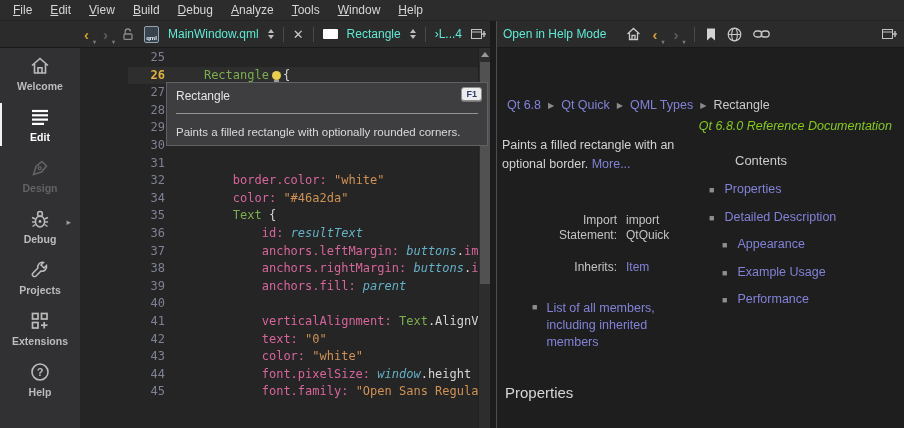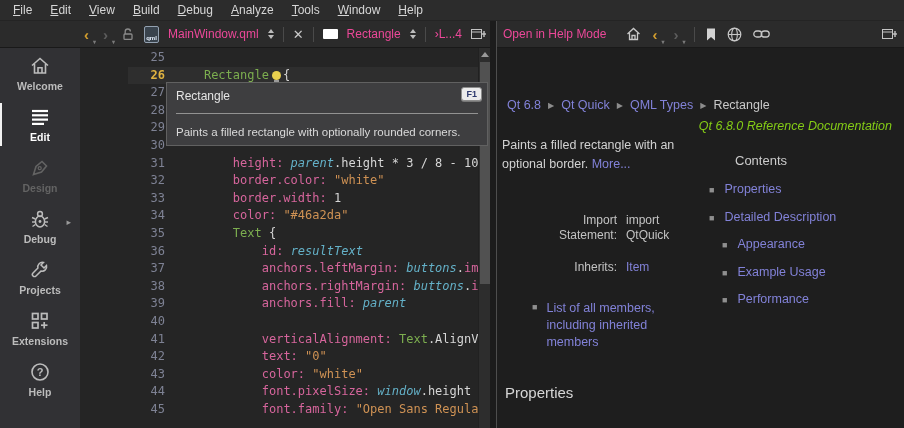--- a/index.html
+++ b/index.html
@@ -13,21 +13,21 @@
   .menu-item::first-letter{text-decoration:underline;}
 
   
   .toolstrip{position:absolute;left:0;top:21px;width:904px;height:27px;background:#2b2b2b;border-bottom:1px solid #191919;box-sizing:border-box;}
   .tb-left{position:absolute;left:80px;top:0;width:410px;height:26px;display:flex;align-items:center;gap:9px;padding-left:4px;}
   .tb-right{position:absolute;left:499px;top:0;width:405px;height:26px;display:flex;align-items:center;gap:11px;padding-left:4px;box-sizing:border-box;}
   .chev{font-size:15px;font-weight:bold;line-height:1;position:relative;padding-right:5px;}
   .chev.gold{color:#d19d2e;}
   .chev.dim{color:#5d5d5d;}
   .chev::after{content:"▾";position:absolute;right:-2px;bottom:-3px;font-size:6px;color:#7a7a7a;}
-  .tb-label{color:#ec4899;font-size:12px;}
+  .tb-label{color:#5eead4;font-size:12px;}
   .tb-div{width:1px;height:15px;background:#4a4a4a;}
   .spinner{display:flex;flex-direction:column;gap:2px;align-items:center;}
   .spinner i{width:0;height:0;border-left:3.5px solid transparent;border-right:3.5px solid transparent;}
   .spinner .up{border-bottom:4px solid #bdbdbd;}
   .spinner .dn{border-top:4px solid #bdbdbd;}
   .close-x{color:#c9c9c9;font-size:13px;line-height:1;}
   .rect-swatch{width:15px;height:10px;background:#ffffff;border-radius:1px;}
   .file-icon{width:13px;height:15px;background:#39434d;border:1px solid #93a1b1;border-radius:2px;position:relative;}
   .file-icon span{position:absolute;left:0;right:0;bottom:1px;text-align:center;font-size:6px;font-weight:bold;color:#e8f2ff;letter-spacing:0;}
   .icon-btn{display:flex;align-items:center;justify-content:center;}
@@ -274,23 +274,22 @@
       </div>
     </div>
 
   <div class="editor">
       <div class="code-row"><span class="gutter">25</span><span class="code"></span></div>
       <div class="code-row active"><span class="gutter">26</span><span class="code"><span class="tok-p">    </span><span class="tok-type">Rectangle</span><span class="bulb"></span><span class="tok-p">{</span></span></div>
       <div class="code-row"><span class="gutter">27</span><span class="code"></span></div>
       <div class="code-row"><span class="gutter">28</span><span class="code"></span></div>
       <div class="code-row"><span class="gutter">29</span><span class="code"></span></div>
       <div class="code-row"><span class="gutter">30</span><span class="code"></span></div>
-      <div class="code-row"><span class="gutter">31</span><span class="code"><span class="tok-p">        </span><span class="tok-prop">height:</span><span class="tok-p"> </span><span class="tok-id">parent</span><span class="tok-p">.height * 3 / 8 - 10</span></span></div>
+      <div class="code-row"><span class="gutter">31</span></div>
       <div class="code-row"><span class="gutter">32</span><span class="code"><span class="tok-p">        </span><span class="tok-prop">border.color:</span><span class="tok-p"> </span><span class="tok-str">"white"</span></span></div>
-      <div class="code-row"><span class="gutter">33</span><span class="code"><span class="tok-p">        </span><span class="tok-prop">border.width:</span><span class="tok-p"> </span><span class="tok-num">1</span></span></div>
       <div class="code-row"><span class="gutter">34</span><span class="code"><span class="tok-p">        </span><span class="tok-prop">color:</span><span class="tok-p"> </span><span class="tok-str">"#46a2da"</span></span></div>
       <div class="code-row"><span class="gutter">35</span><span class="code"><span class="tok-p">        </span><span class="tok-type">Text</span><span class="tok-p"> {</span></span></div>
       <div class="code-row"><span class="gutter">36</span><span class="code"><span class="tok-p">            </span><span class="tok-prop">id:</span><span class="tok-p"> </span><span class="tok-id">resultText</span></span></div>
       <div class="code-row"><span class="gutter">37</span><span class="code"><span class="tok-p">            </span><span class="tok-prop">anchors.leftMargin:</span><span class="tok-p"> </span><span class="tok-id">buttons</span><span class="tok-p">.</span><span class="tok-prop">implicitWidth</span></span></div>
       <div class="code-row"><span class="gutter">38</span><span class="code"><span class="tok-p">            </span><span class="tok-prop">anchors.rightMargin:</span><span class="tok-p"> </span><span class="tok-id">buttons</span><span class="tok-p">.</span><span class="tok-prop">implicitWidth</span></span></div>
       <div class="code-row"><span class="gutter">39</span><span class="code"><span class="tok-p">            </span><span class="tok-prop">anchors.fill:</span><span class="tok-p"> </span><span class="tok-id">parent</span></span></div>
       <div class="code-row"><span class="gutter">40</span></div>
       <div class="code-row"><span class="gutter">41</span><span class="code"><span class="tok-p">            </span><span class="tok-prop">verticalAlignment:</span><span class="tok-p"> </span><span class="tok-type">Text</span><span class="tok-p">.AlignVCenter</span></span></div>
       <div class="code-row"><span class="gutter">42</span><span class="code"><span class="tok-p">            </span><span class="tok-prop">text:</span><span class="tok-p"> </span><span class="tok-str">"0"</span></span></div>
       <div class="code-row"><span class="gutter">43</span><span class="code"><span class="tok-p">            </span><span class="tok-prop">color:</span><span class="tok-p"> </span><span class="tok-str">"white"</span></span></div>

